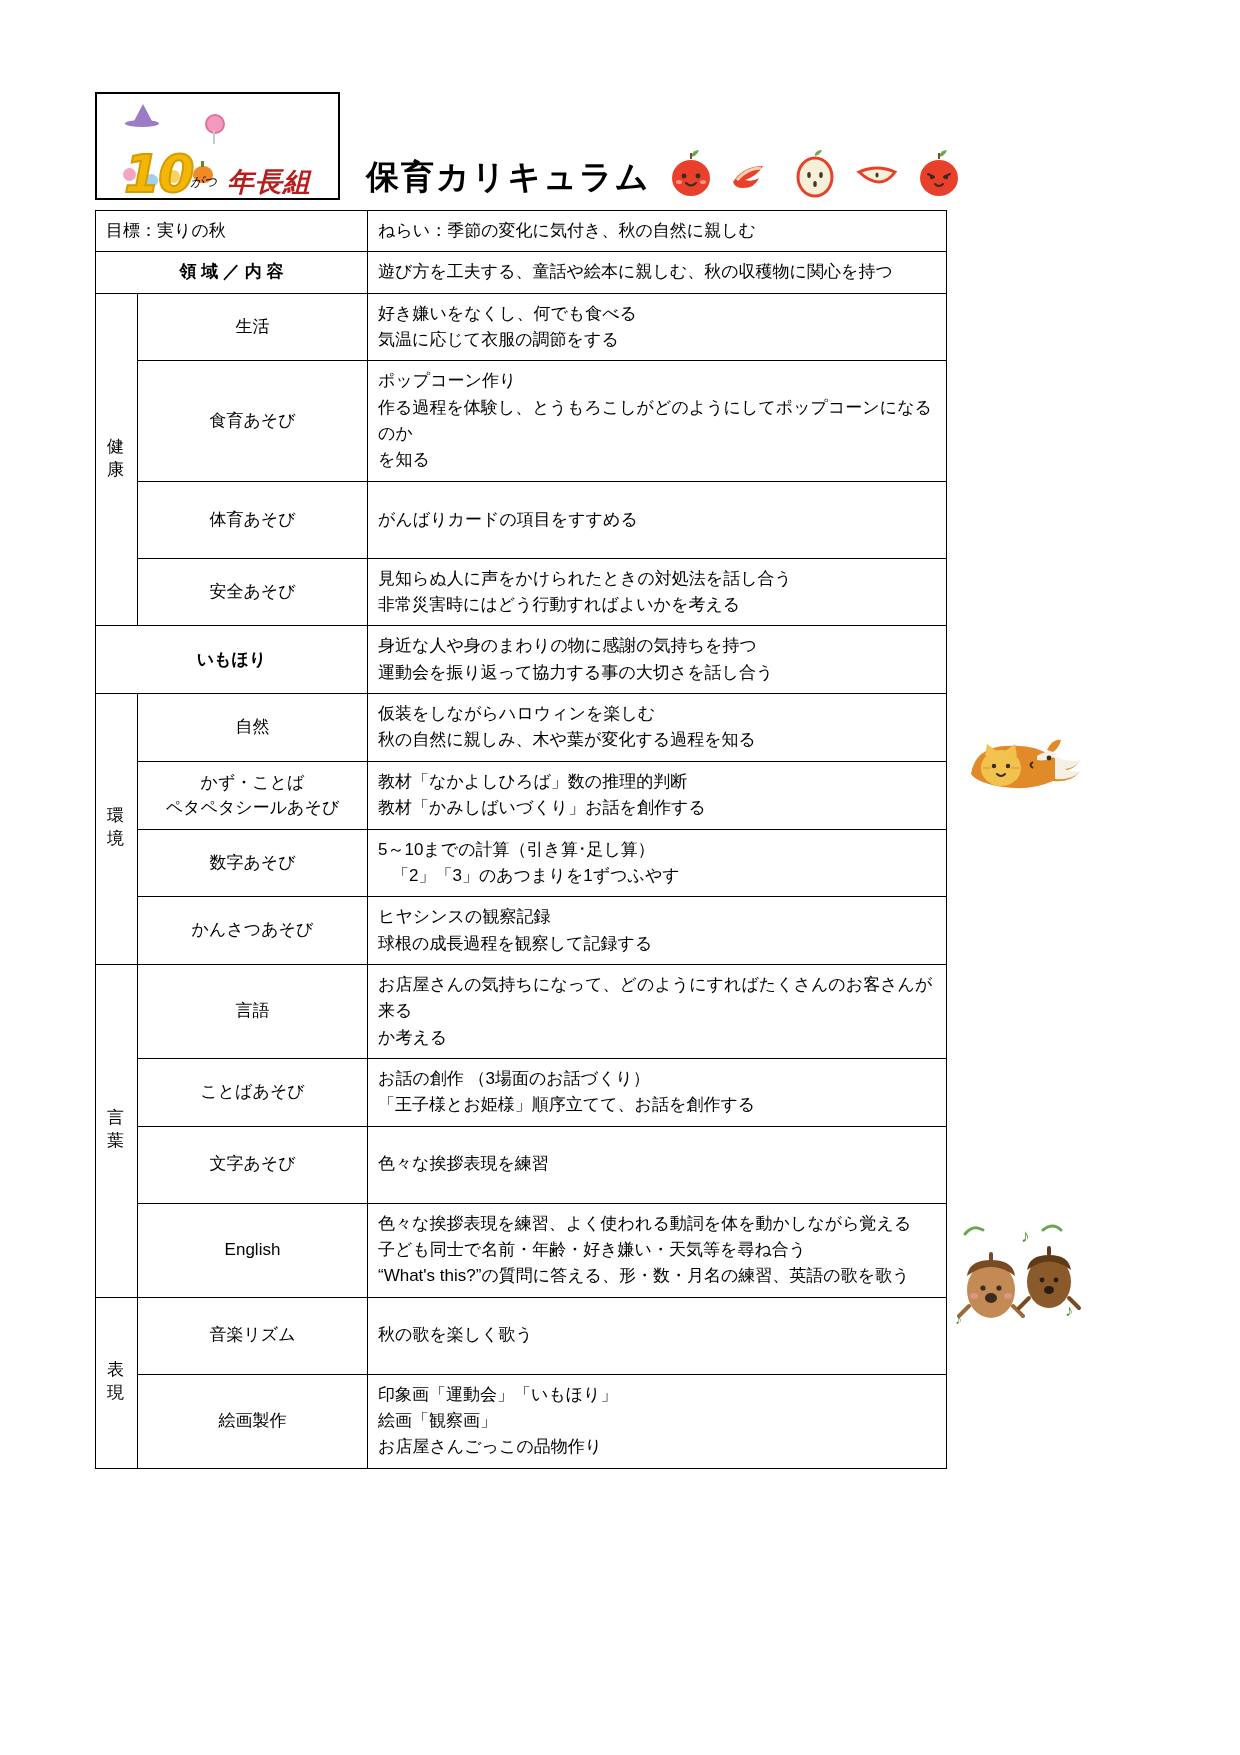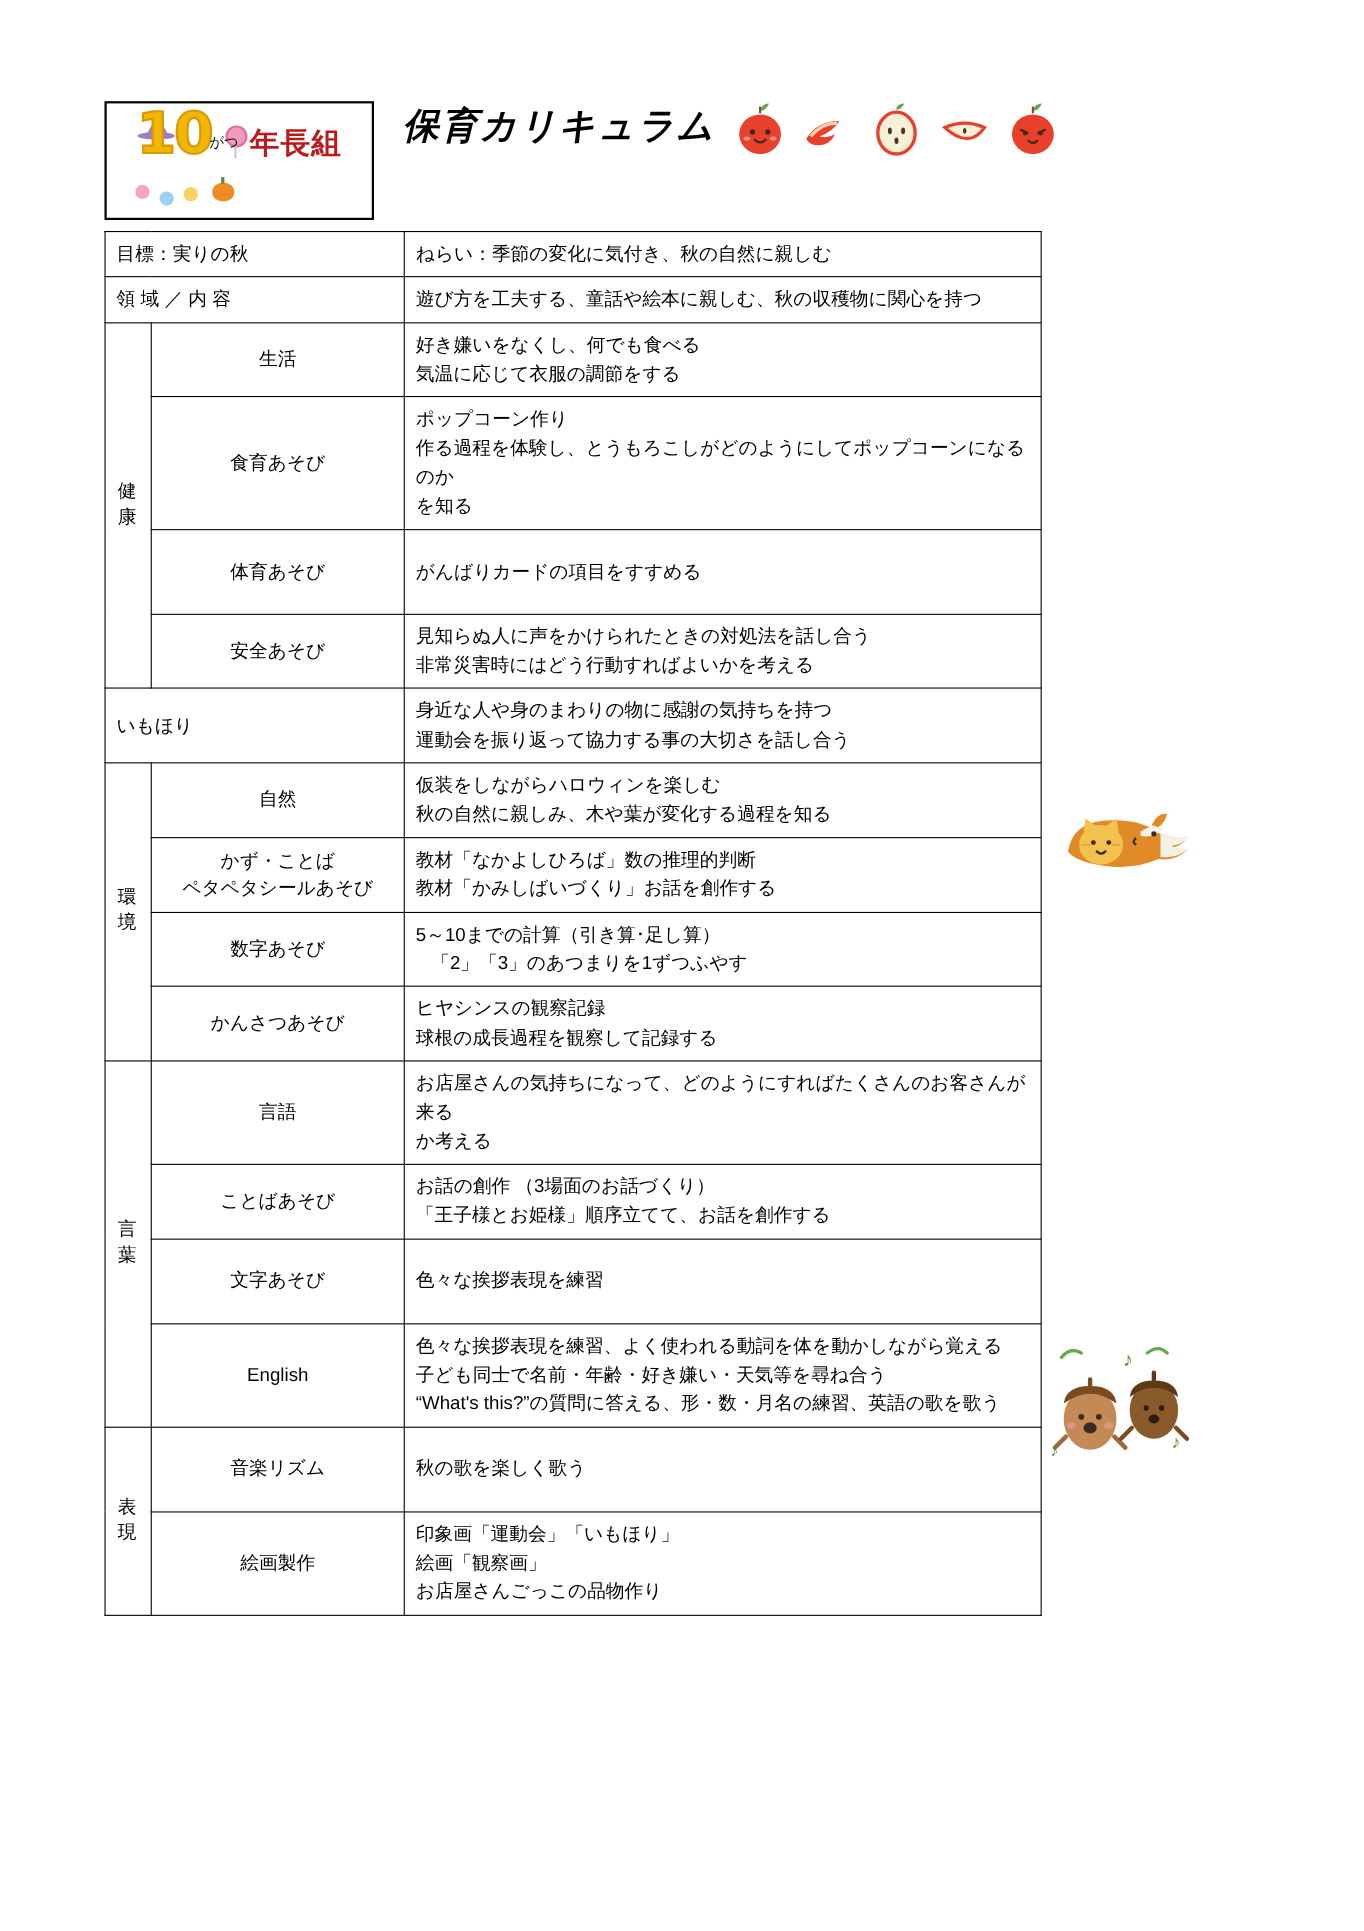--- a/index.html
+++ b/index.html
@@ -27,22 +27,23 @@
     display: flex;
     align-items: stretch;
     height: 108px;
   }
   .month-box {
     width: 245px;
     border: 2px solid #000;
     box-sizing: border-box;
     position: relative;
     display: flex;
-    align-items: flex-start;
+    align-items: flex-end;
     justify-content: center;
+    font-style: italic;
   }
   .month-inner {
     display: flex;
     align-items: flex-end;
     gap: 4px;
     transform: translateY(2px);
   }
   .month-num {
     font-family: "DejaVu Sans", sans-serif;
     font-size: 52px;
@@ -126,24 +127,23 @@
     content: "";
     position: absolute;
     left: 8px; top: -5px;
     width: 3px; height: 6px;
     background: #5c8a3a;
   }
 
   .title-area {
     flex: 1;
     display: flex;
-    align-items: flex-start;
+    align-items: flex-end;
     padding-left: 26px;
     gap: 14px;
-    font-style: italic;
   }
   .doc-title {
     font-size: 33px;
     font-weight: bold;
     letter-spacing: 2px;
     white-space: nowrap;
   }
   .apples {
     display: flex;
     align-items: center;
@@ -179,20 +179,22 @@
   td.sub {
     width: 230px;
     text-align: center;
     font-size: 17px;
   }
   td.sub.two-line {
     line-height: 1.5;
   }
   td.wide-label {
     width: 272px;
+    text-align: center;
+    font-weight: bold;
   }
   td.label-left {
     width: 272px;
     text-align: left;
     padding-left: 18px;
   }
   td.content {
     text-align: left;
     padding-left: 12px;
   }

